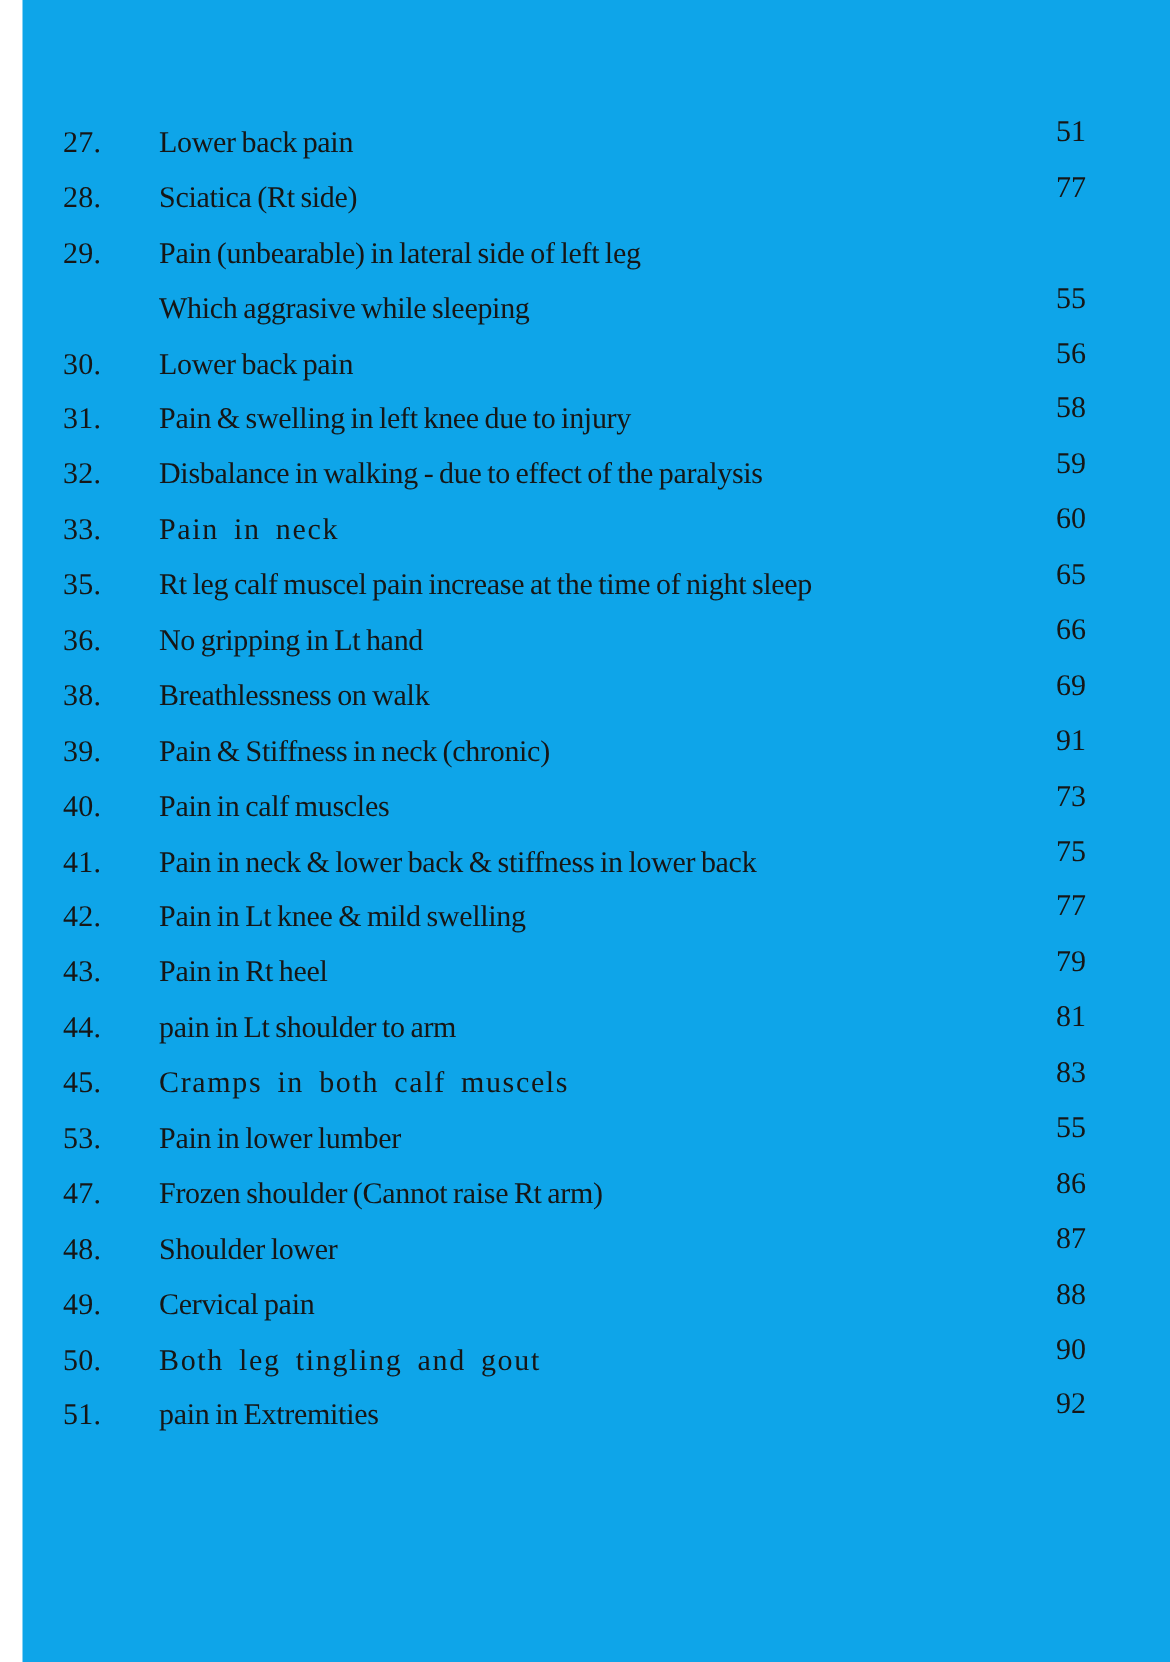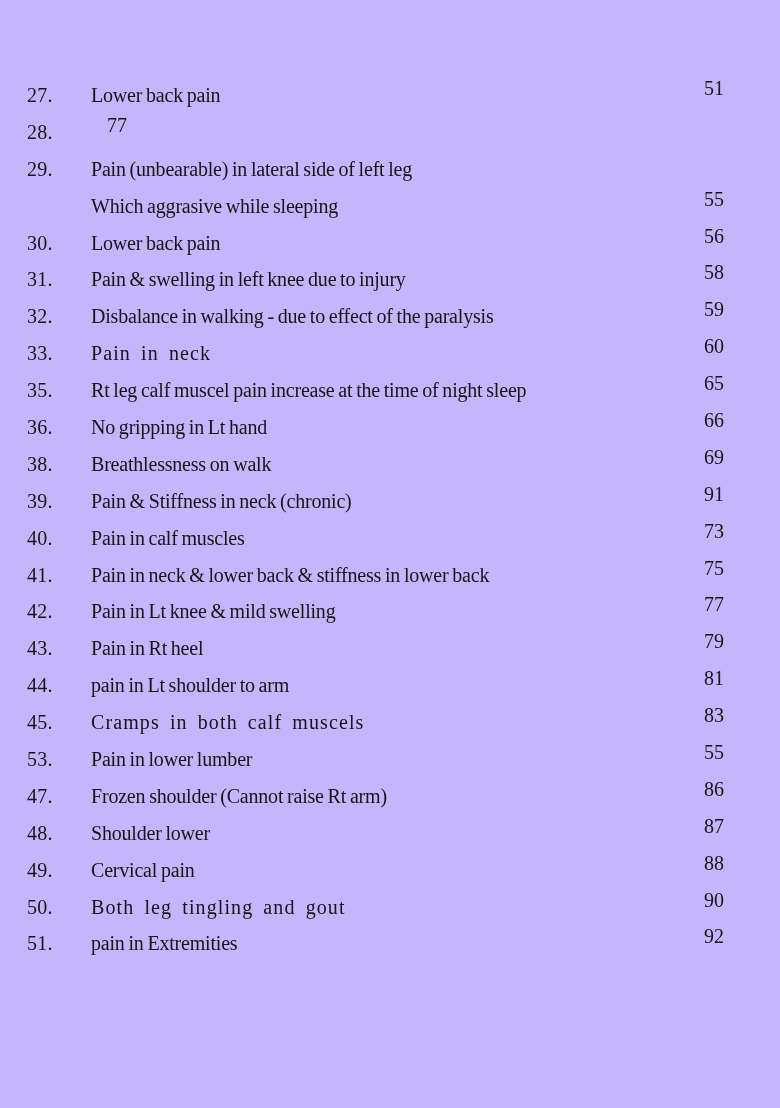--- a/index.html
+++ b/index.html
@@ -4,21 +4,22 @@
 <style>
   html, body { margin: 0; padding: 0; }
   body {
     width: 780px; height: 1108px;
     background: #ffffff;
     font-family: "Liberation Serif", serif;
     overflow: hidden;
   }
   .page {
     position: absolute; inset: 0;
-    background: #c4b5fd;
+    background: #0ea5e9;
+    margin-left: 15px;
   }
   .toc-list {
     padding: 84px 40px 0 27px;
   }
   .row {
     display: flex;
     align-items: baseline;
     height: 36.9px;
     font-size: 20px;
     color: #161616;
@@ -54,20 +55,21 @@
 <div class="page">
   <div class="toc-list">
   <div class="row">
     <span class="no">27.</span>
     <span class="desc">Lower back pain</span>
     <span class="pg">51</span>
   </div>
 
   <div class="row">
     <span class="no">28.</span>
+    <span class="desc">Sciatica (Rt side)</span>
     <span class="pg">77</span>
   </div>
 
   <div class="row">
     <span class="no">29.</span>
     <span class="desc">Pain (unbearable) in lateral side of left leg</span>
     <span class="pg"></span>
   </div>
 
   <div class="row">

